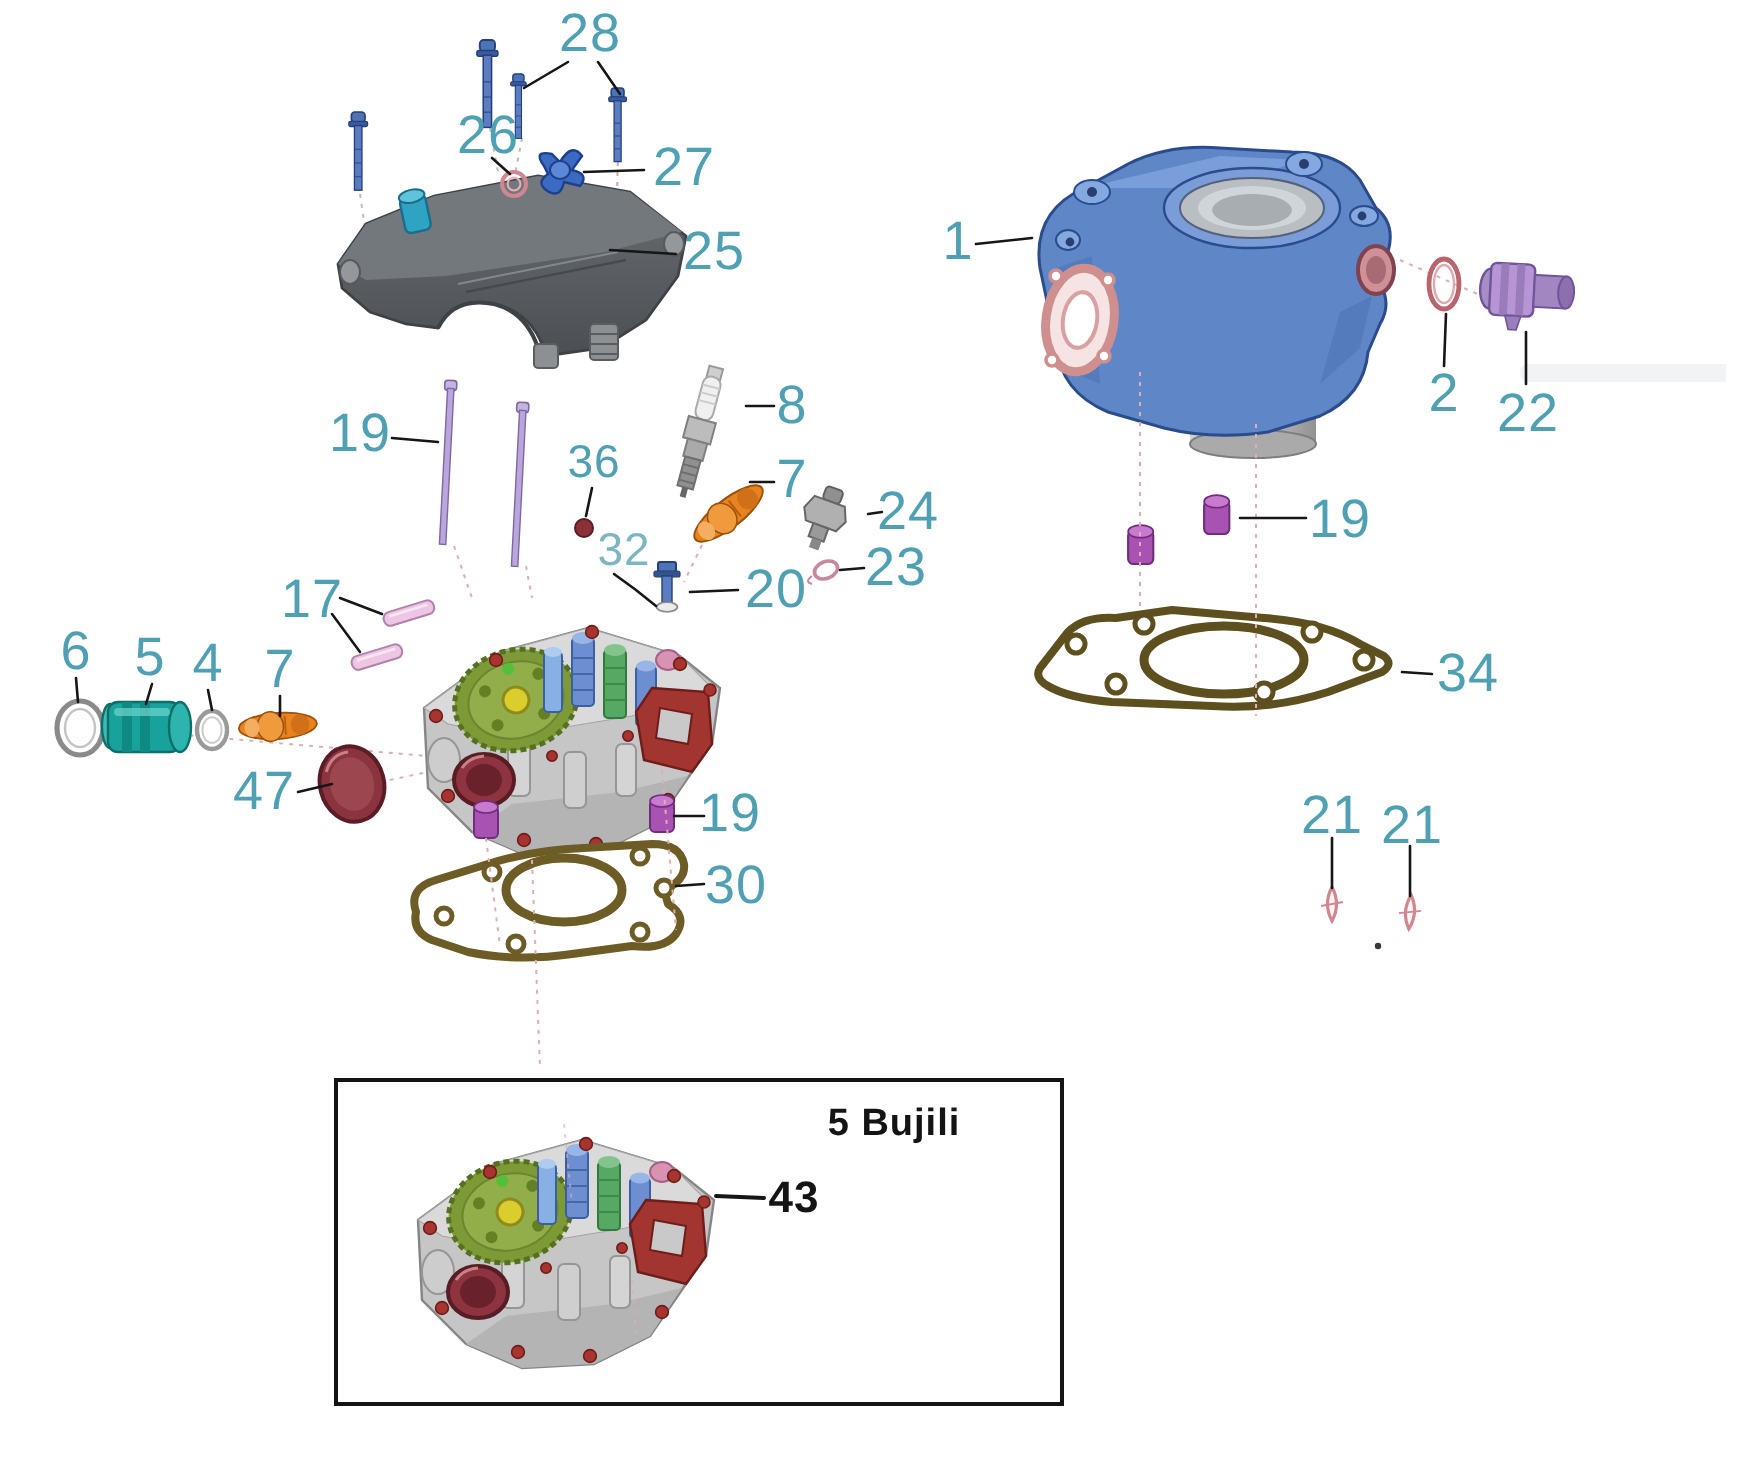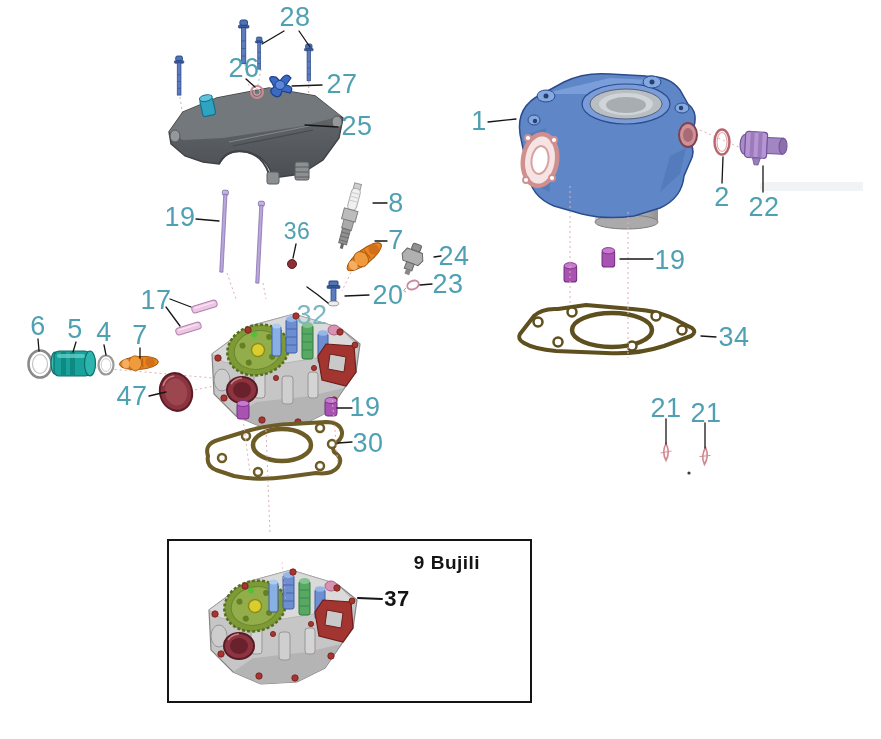--- a/index.html
+++ b/index.html
@@ -7,21 +7,21 @@
     position:relative;width:863px;height:739px;background:#ffffff;overflow:hidden;
     font-family:"Liberation Sans",sans-serif;
   }
   .art{position:absolute;left:0;top:0;}
   .callout{
     position:absolute;transform:translate(-50%,-50%);
     color:#4fa0b2;font-size:27px;line-height:1;white-space:nowrap;
     letter-spacing:0.5px;
   }
   .callout.bold{font-weight:normal;font-size:23px;}
-  .callout.light{font-size:27px;color:#7cb6c3;margin-top:40px;}
+  .callout.light{font-size:23px;color:#7cb6c3;}
   .callout.ink{color:#141414;font-weight:bold;}
   .callout.c37{font-size:22px;}
   .callout.bujili{font-size:19px;}
   .inset-box{
     position:absolute;left:167px;top:539px;width:361px;height:160px;
     border:2px solid #141414;background:transparent;
   }
 </style>
 </head>
 <body>
@@ -431,16 +431,16 @@
   <div class="callout" style="left:365px;top:407px">19</div>
   <div class="callout" style="left:368px;top:443px">30</div>
   <div class="callout" style="left:479px;top:121px">1</div>
   <div class="callout" style="left:722px;top:197px">2</div>
   <div class="callout" style="left:764px;top:207px">22</div>
   <div class="callout" style="left:670px;top:260px">19</div>
   <div class="callout" style="left:734px;top:337px">34</div>
   <div class="callout" style="left:666px;top:408px">21</div>
   <div class="callout" style="left:706px;top:413px">21</div>
 
-  <div class="callout ink bujili" style="left:447px;top:562px">9 Bujili</div>
-  <div class="callout ink c37" style="left:397px;top:599px">37</div>
+  <div class="callout ink bujili" style="left:447px;top:562px">5 Bujili</div>
+  <div class="callout ink c37" style="left:397px;top:599px">43</div>
 
 </div>
 
 </body></html>

